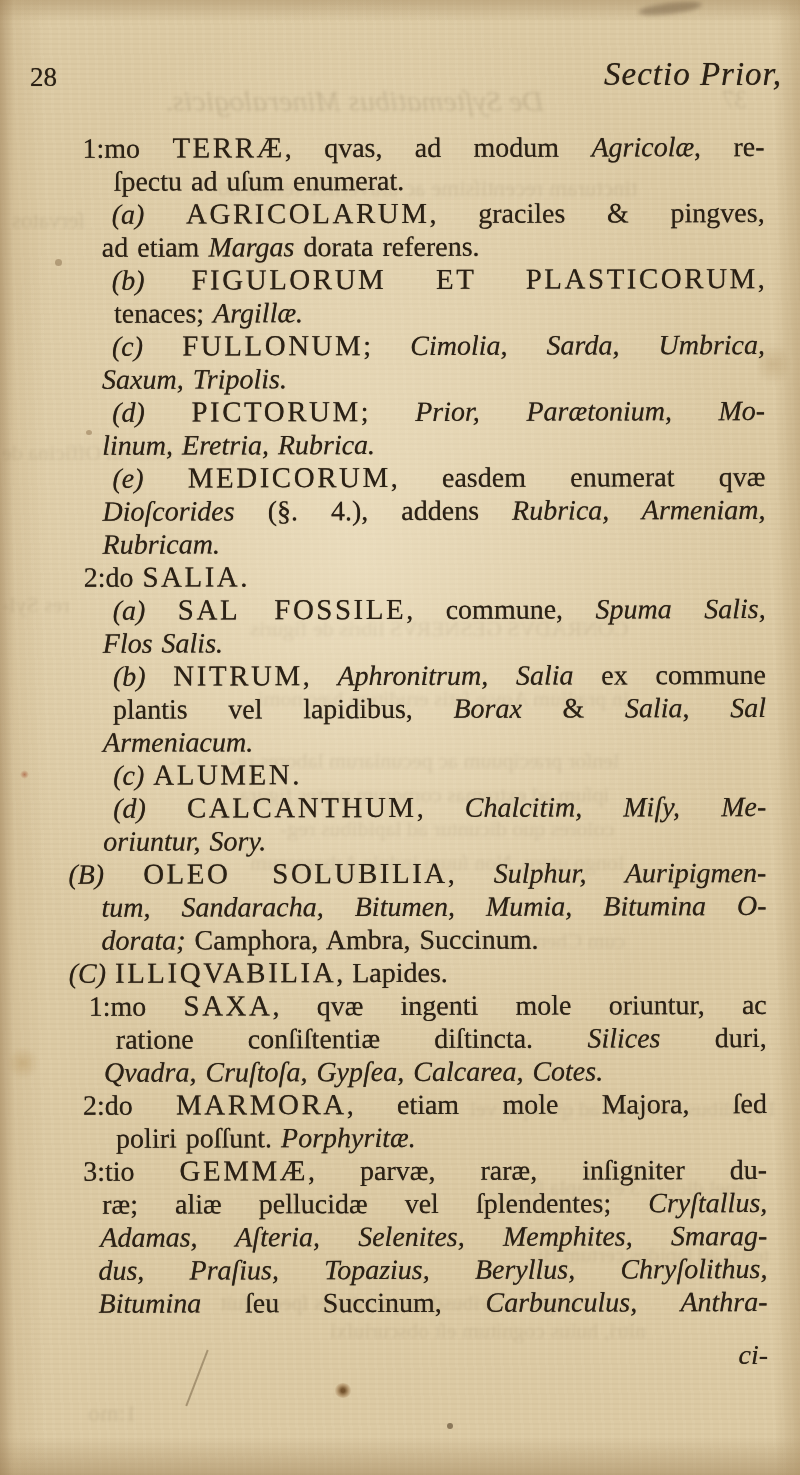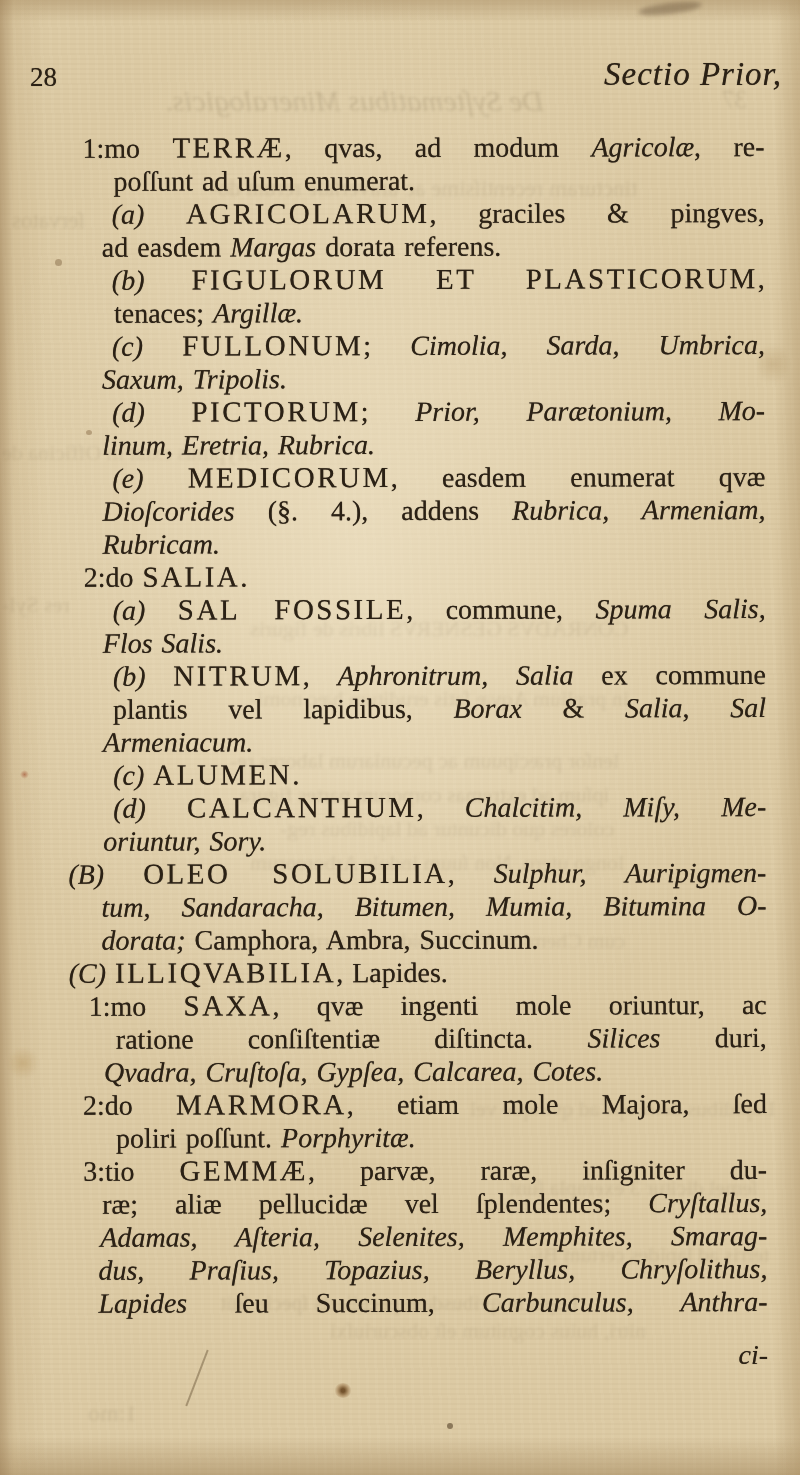--- a/index.html
+++ b/index.html
@@ -88,23 +88,23 @@
       <span class="ghost" style="left: 220px; top: 1290px; font-size: 22px; opacity: 0.12;">Lapis in qvibusdam peculiaris ſpecie fuit</span>
       <span class="ghost" style="left: 330px; top: 1318px; font-size: 22px; opacity: 0.11;">nitri, huius cognitum eſt obscuriuſxi</span>
       <span class="ghost" style="left: 88px; top: 1400px; font-size: 24px; opacity: 0.12;">1:mo</span>
     </div>
 
   <div class="page-number ink">28</div>
   <div class="running-header ink">Sectio Prior,</div>
 
   <div class="text-block ink">
       <div class="line just" style="margin-left: 84px; width: 682px;"><span class="s-r">1:mo </span><span class="s-c">TERRÆ</span><span class="s-r">, qvas, ad modum </span><span class="s-i">Agricolæ</span><span class="s-r">, re-</span></div>
-      <div class="line" style="margin-left: 115px;"><span class="s-r">poſſunt ad uſum enumerat.</span></div>
+      <div class="line" style="margin-left: 115px;"><span class="s-r">ſpectu ad uſum enumerat.</span></div>
       <div class="line just" style="margin-left: 113px; width: 653px;"><span class="s-i">(a) </span><span class="s-c">AGRICOLARUM</span><span class="s-r">, graciles &amp; pingves,</span></div>
-      <div class="line" style="margin-left: 103px;"><span class="s-r">ad easdem </span><span class="s-i">Margas</span><span class="s-r"> dorata referens.</span></div>
+      <div class="line" style="margin-left: 103px;"><span class="s-r">ad etiam </span><span class="s-i">Margas</span><span class="s-r"> dorata referens.</span></div>
       <div class="line just" style="margin-left: 113px; width: 653px;"><span class="s-i">(b) </span><span class="s-c">FIGULORUM ET PLASTICORUM</span><span class="s-r">,</span></div>
       <div class="line" style="margin-left: 115px;"><span class="s-r">tenaces; </span><span class="s-i">Argillæ.</span></div>
       <div class="line just" style="margin-left: 113px; width: 653px;"><span class="s-i">(c) </span><span class="s-c">FULLONUM</span><span class="s-r">; </span><span class="s-i">Cimolia, Sarda, Umbrica,</span></div>
       <div class="line" style="margin-left: 103px;"><span class="s-i">Saxum, Tripolis.</span></div>
       <div class="line just" style="margin-left: 113px; width: 653px;"><span class="s-i">(d) </span><span class="s-c">PICTORUM</span><span class="s-r">; </span><span class="s-i">Prior, Parætonium, Mo-</span></div>
       <div class="line" style="margin-left: 103px;"><span class="s-i">linum, Eretria, Rubrica.</span></div>
       <div class="line just" style="margin-left: 113px; width: 653px;"><span class="s-i">(e) </span><span class="s-c">MEDICORUM</span><span class="s-r">, easdem enumerat qvæ</span></div>
       <div class="line just" style="margin-left: 103px; width: 663px;"><span class="s-i">Dioſcorides</span><span class="s-r"> (§. 4.), addens </span><span class="s-i">Rubrica, Armeniam,</span></div>
       <div class="line" style="margin-left: 103px;"><span class="s-i">Rubricam.</span></div>
       <div class="line" style="margin-left: 84px;"><span class="s-r">2:do </span><span class="s-c">SALIA.</span></div>
@@ -122,21 +122,21 @@
       <div class="line" style="margin-left: 68px;"><span class="s-i">(C) </span><span class="s-c">ILLIQVABILIA</span><span class="s-r">, Lapides.</span></div>
       <div class="line just" style="margin-left: 88px; width: 678px;"><span class="s-r">1:mo </span><span class="s-c">SAXA</span><span class="s-r">, qvæ ingenti mole oriuntur, ac</span></div>
       <div class="line just" style="margin-left: 115px; width: 651px;"><span class="s-r">ratione conſiſtentiæ diſtincta. </span><span class="s-i">Silices</span><span class="s-r"> duri,</span></div>
       <div class="line" style="margin-left: 103px;"><span class="s-i">Qvadra, Cruſtoſa, Gypſea, Calcarea, Cotes.</span></div>
       <div class="line just" style="margin-left: 82px; width: 684px;"><span class="s-r">2:do </span><span class="s-c">MARMORA</span><span class="s-r">, etiam mole Majora, ſed</span></div>
       <div class="line" style="margin-left: 115px;"><span class="s-r">poliri poſſunt. </span><span class="s-i">Porphyritæ.</span></div>
       <div class="line just" style="margin-left: 82px; width: 684px;"><span class="s-r">3:tio </span><span class="s-c">GEMMÆ</span><span class="s-r">, parvæ, raræ, inſigniter du-</span></div>
       <div class="line just" style="margin-left: 101px; width: 665px;"><span class="s-r">ræ; aliæ pellucidæ vel ſplendentes; </span><span class="s-i">Cryſtallus,</span></div>
       <div class="line just" style="margin-left: 99px; width: 667px;"><span class="s-i">Adamas, Aſteria, Selenites, Memphites, Smarag-</span></div>
       <div class="line just" style="margin-left: 97px; width: 669px;"><span class="s-i">dus, Praſius, Topazius, Beryllus, Chryſolithus,</span></div>
-      <div class="line just" style="margin-left: 97px; width: 669px;"><span class="s-i">Lapides</span><span class="s-r"> ſeu Succinum, </span><span class="s-i">Carbunculus, Anthra-</span></div>
+      <div class="line just" style="margin-left: 97px; width: 669px;"><span class="s-i">Bitumina</span><span class="s-r"> ſeu Succinum, </span><span class="s-i">Carbunculus, Anthra-</span></div>
     </div>
 
   <div class="catchword ink">ci-</div>
 
   <div class="stain st1"></div>
   <div class="stain st2"></div>
   <div class="stain st3"></div>
   <div class="stain st4"></div>
   <div class="stain st5"></div>
   <div class="stain st6"></div>

